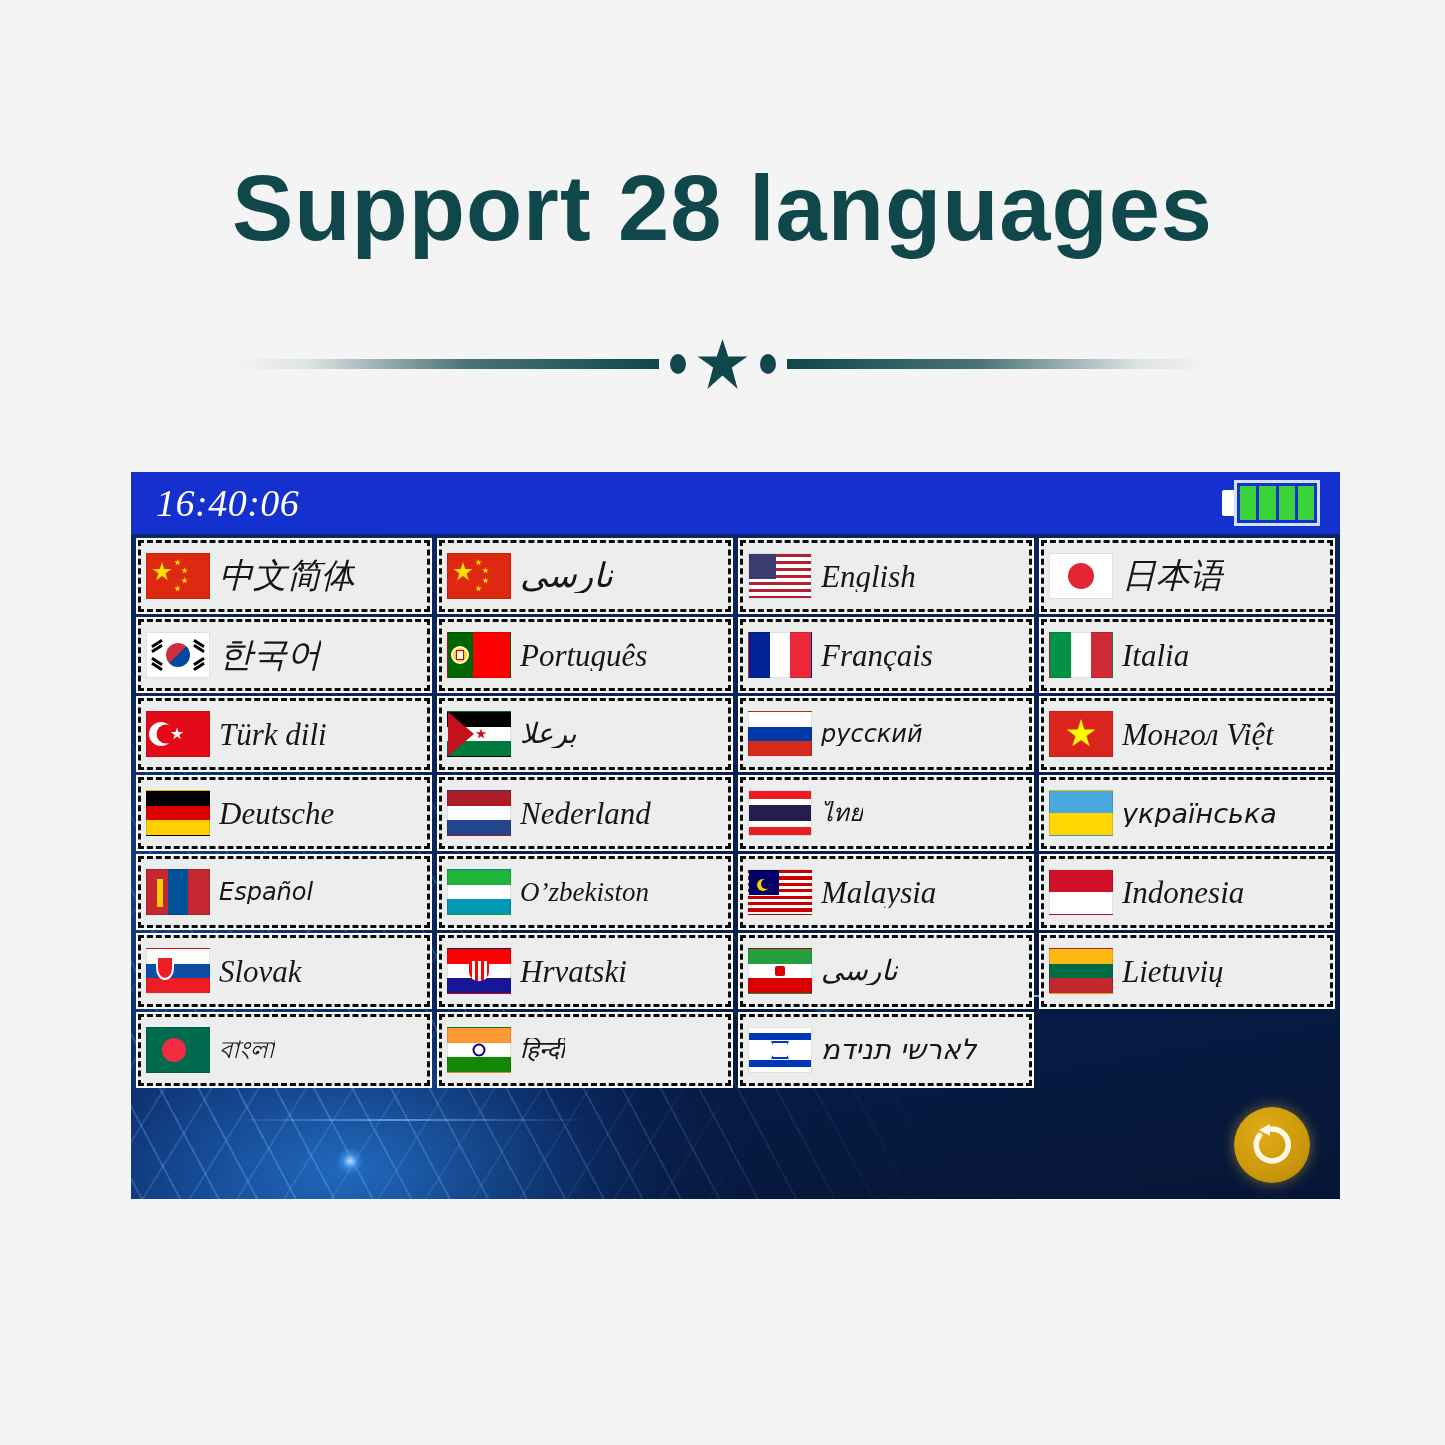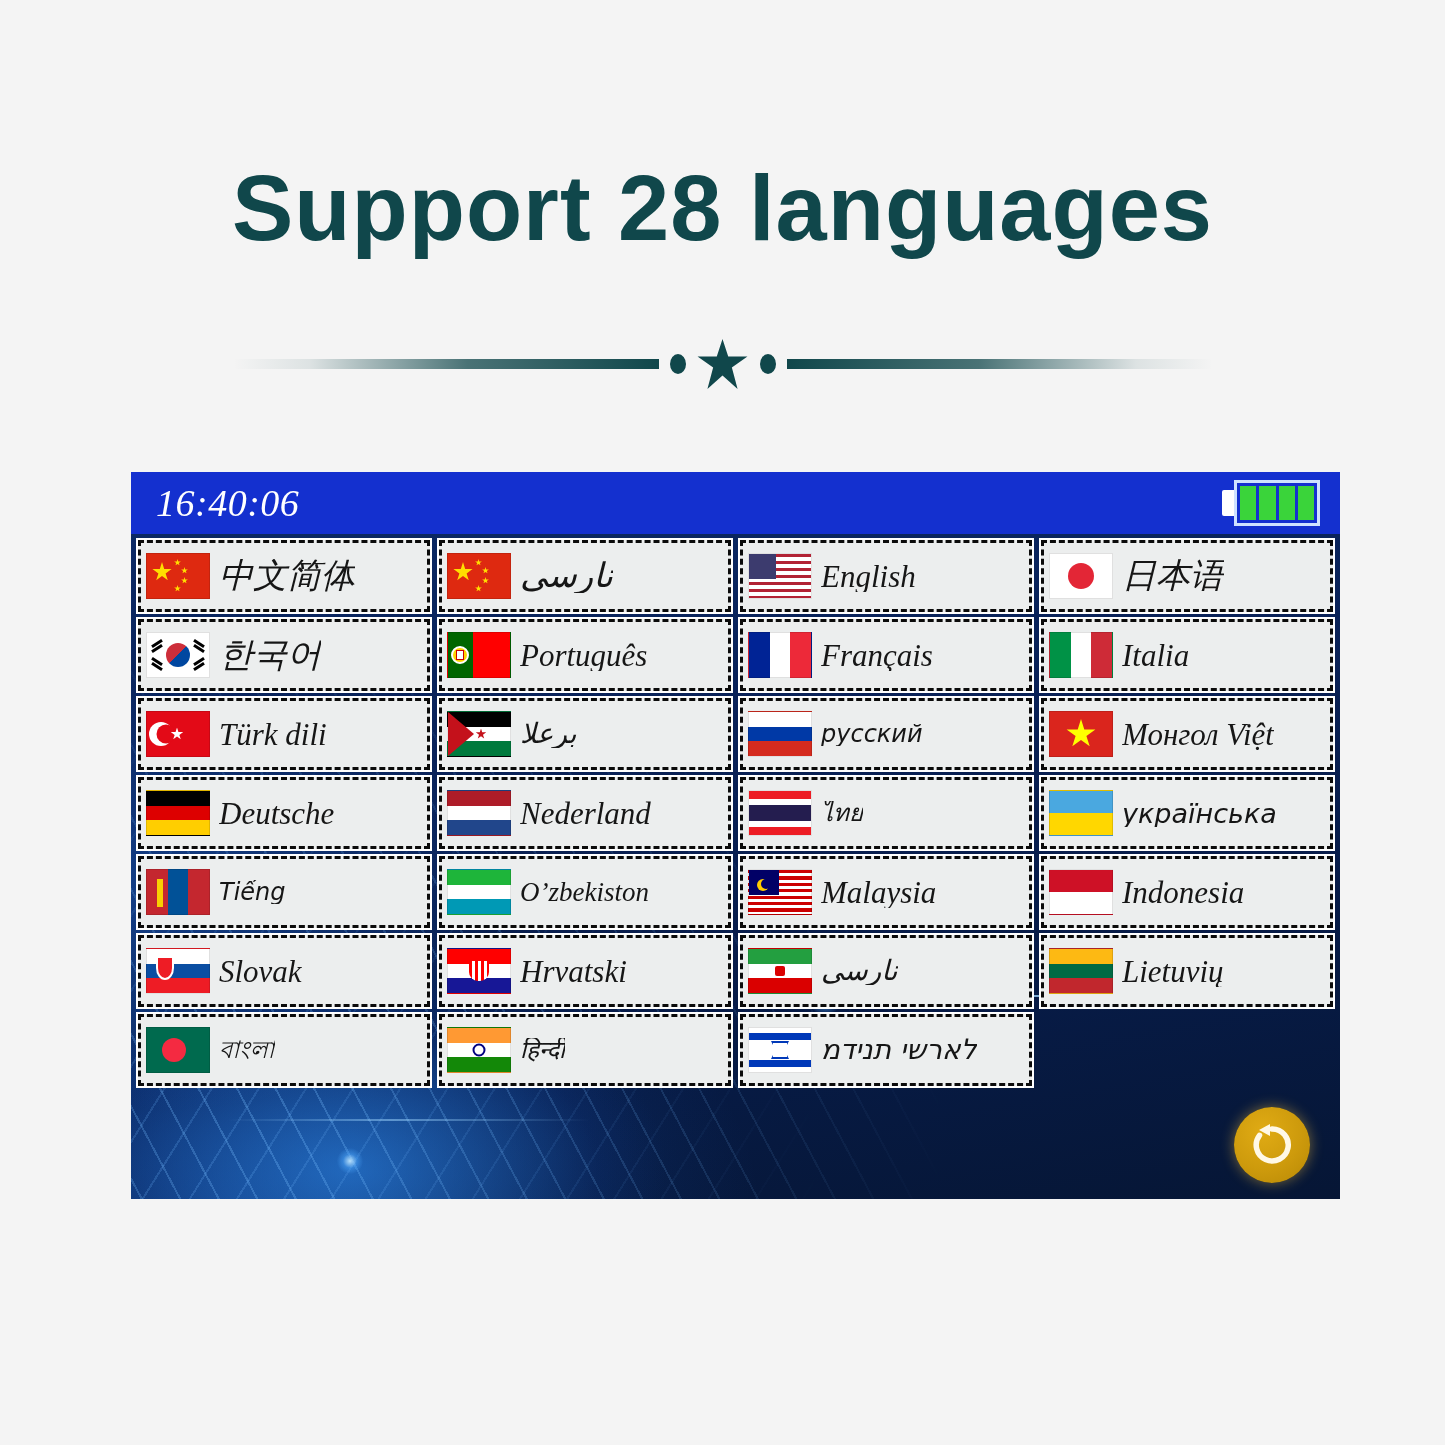--- a/index.html
+++ b/index.html
@@ -376,21 +376,21 @@
         <span class="lang-label sans">ไทย</span>
       </div>
       <div class="lang-btn">
         <span class="flag f-ua"></span>
         <span class="lang-label sans small">українська</span>
       </div>
       <div class="lang-btn">
         <span class="flag f-mn">
           <i class="soy"></i>
         </span>
-        <span class="lang-label sans">Tiếng</span>
+        <span class="lang-label sans">Español</span>
       </div>
       <div class="lang-btn">
         <span class="flag f-uz"></span>
         <span class="lang-label small">O’zbekiston</span>
       </div>
       <div class="lang-btn">
         <span class="flag f-my">
           <i class="canton"></i>
           <i class="moon"></i>
           <i class="moon2"></i>

